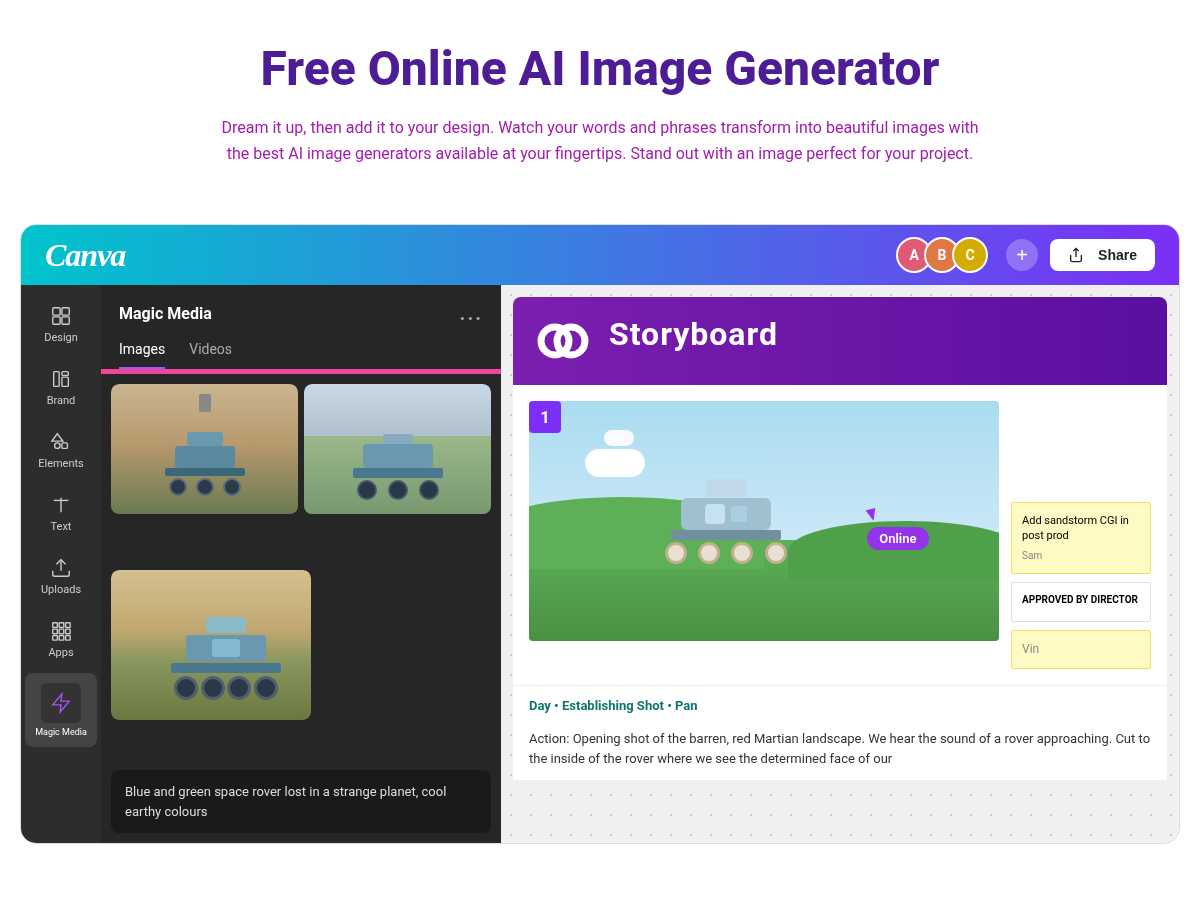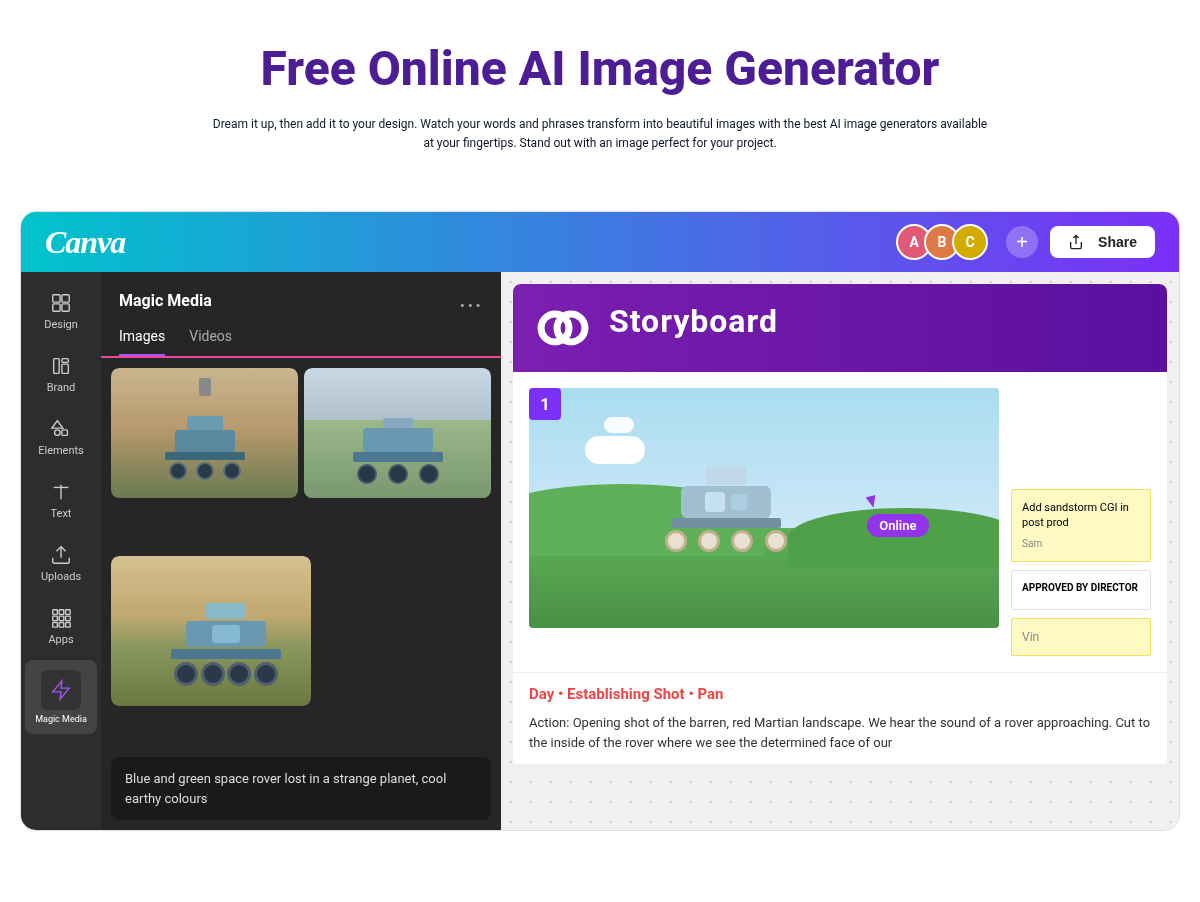--- a/index.html
+++ b/index.html
@@ -16,22 +16,22 @@
       text-align: center;
       padding: 40px 20px 30px;
     }
     .header-section h1 {
       font-size: 48px;
       font-weight: 800;
       color: #4c1d95;
       margin-bottom: 18px;
     }
     .header-section p {
-      font-size: 12px;
-      color: #0f172a;
+      font-size: 16px;
+      color: #a21caf;
       max-width: 780px;
       margin: 0 auto 28px;
       line-height: 1.6;
     }
     .generate-btn {
       background: #8b3cf7;
       color: #fff;
       border: none;
       padding: 14px 28px;
       border-radius: 8px;
@@ -181,21 +181,21 @@
       font-size: 16px;
     }
     .panel-dots {
       color: #aaa;
       font-size: 20px;
       cursor: pointer;
       letter-spacing: 2px;
     }
     .panel-tabs {
       display: flex;
-      border-bottom: 2px solid #ec4899;
+      border-bottom: 5px solid #ec4899;
       padding: 0 18px;
       gap: 24px;
     }
     .panel-tab {
       color: #aaa;
       font-size: 14px;
       padding-bottom: 10px;
       cursor: pointer;
       border-bottom: 2px solid transparent;
     }
@@ -359,24 +359,24 @@
     }
 
     
     .storyboard-desc {
       background: #fff;
       margin: 0 12px 12px;
       padding: 12px 16px;
       border-top: 1px solid #eee;
     }
     .storyboard-desc h3 {
-      font-size: 15px;
+      font-size: 13px;
       font-weight: 700;
-      color: #ef4444;
-      margin-bottom: 10px;
+      color: #0f766e;
+      margin-bottom: 16px;
     }
     .storyboard-desc p {
       font-size: 13px;
       color: #333;
       line-height: 1.5;
     }
   </style>
 </head>
 <body>
 

